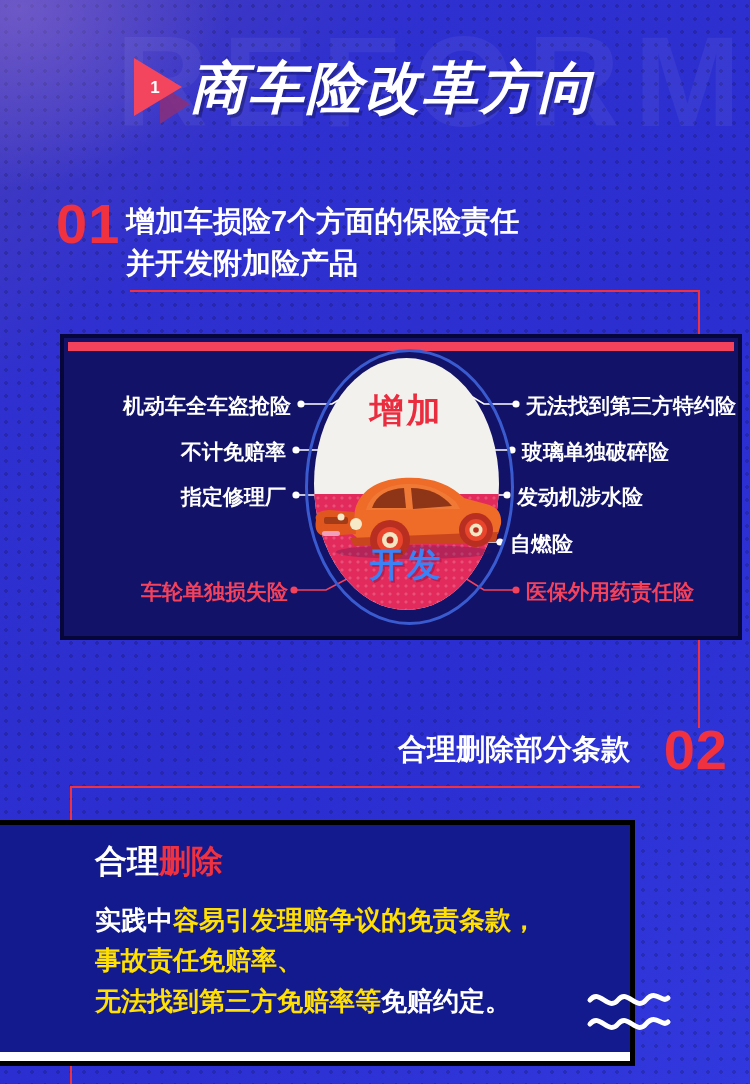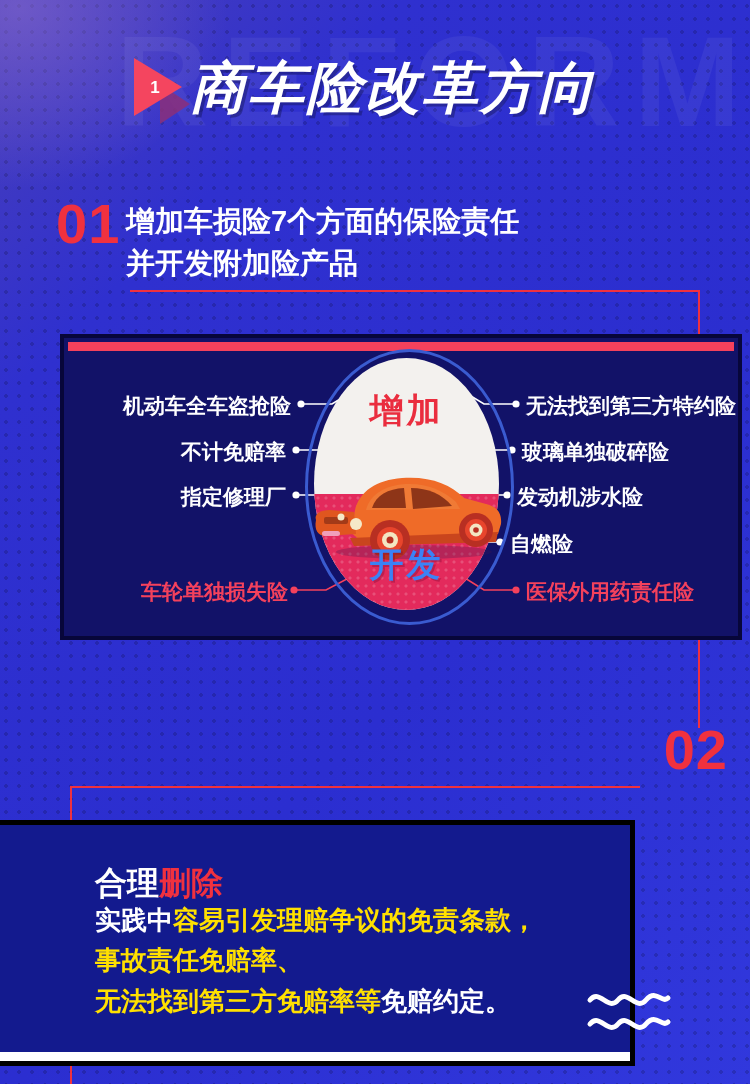--- a/index.html
+++ b/index.html
@@ -135,21 +135,21 @@
   .panel2{
     position:absolute;left:-20px;top:820px;width:655px;height:246px;
     background:#131a8e;border:5px solid #000;box-sizing:border-box;
   }
   .panel2-bottom{
     position:absolute;left:-20px;top:1052px;width:655px;height:9px;background:#ffffff;
     border-left:5px solid #000;border-right:5px solid #000;box-sizing:border-box;
   }
   .p2-head{
     position:absolute;left:95px;top:845px;
-    font-size:32px;font-weight:bold;line-height:1;white-space:nowrap;margin-top:22px;
+    font-size:32px;font-weight:bold;line-height:1;white-space:nowrap;
   }
   .p2-head .w{color:#ffffff;}
   .p2-head .r{color:#f0313f;}
   .p2-body{
     position:absolute;left:95px;top:900px;
     font-size:26px;font-weight:bold;line-height:1.55;white-space:nowrap;
   }
   .p2-body .w{color:#ffffff;}
   .p2-body .y{color:#ffe000;}
   .waves{position:absolute;left:586px;top:984px;width:86px;height:52px;}
@@ -263,20 +263,21 @@
       <div class="d-label" style="left:458px;top:100px;">玻璃单独破碎险</div>
       <div class="d-label" style="left:453px;top:145px;">发动机涉水险</div>
       <div class="d-label" style="left:446px;top:192px;">自燃险</div>
 
       <div class="d-label red r-al" style="right:458px;top:240px;">车轮单独损失险</div>
       <div class="d-label red" style="left:462px;top:240px;">医保外用药责任险</div>
     </div>
   </div>
 
   <div class="sec2-line-down"></div>
+  <div class="sec2-text">合理删除部分条款</div>
   <div class="sec2-num">02</div>
   <div class="rule2"></div>
   <div class="rule2-down"></div>
 
   <div class="panel2"></div>
   <div class="panel2-bottom"></div>
 
   <div class="p2-head">
     <span class="w">合理</span><span class="r">删除</span>
   </div>

